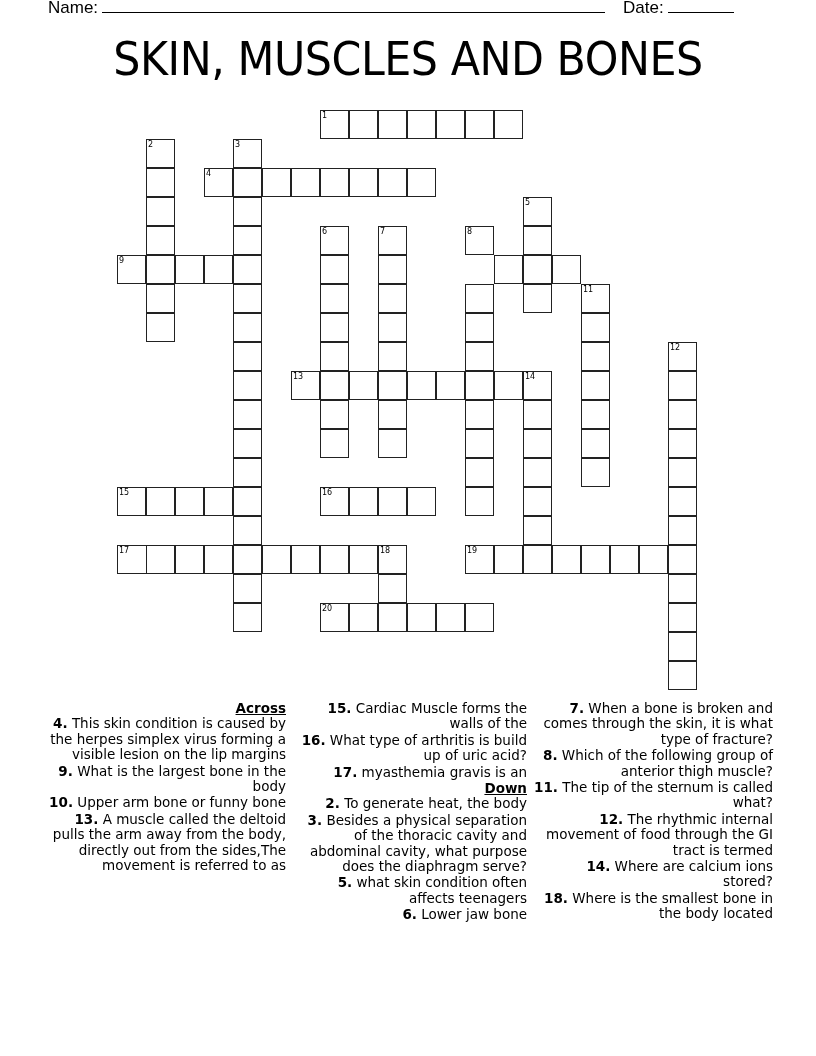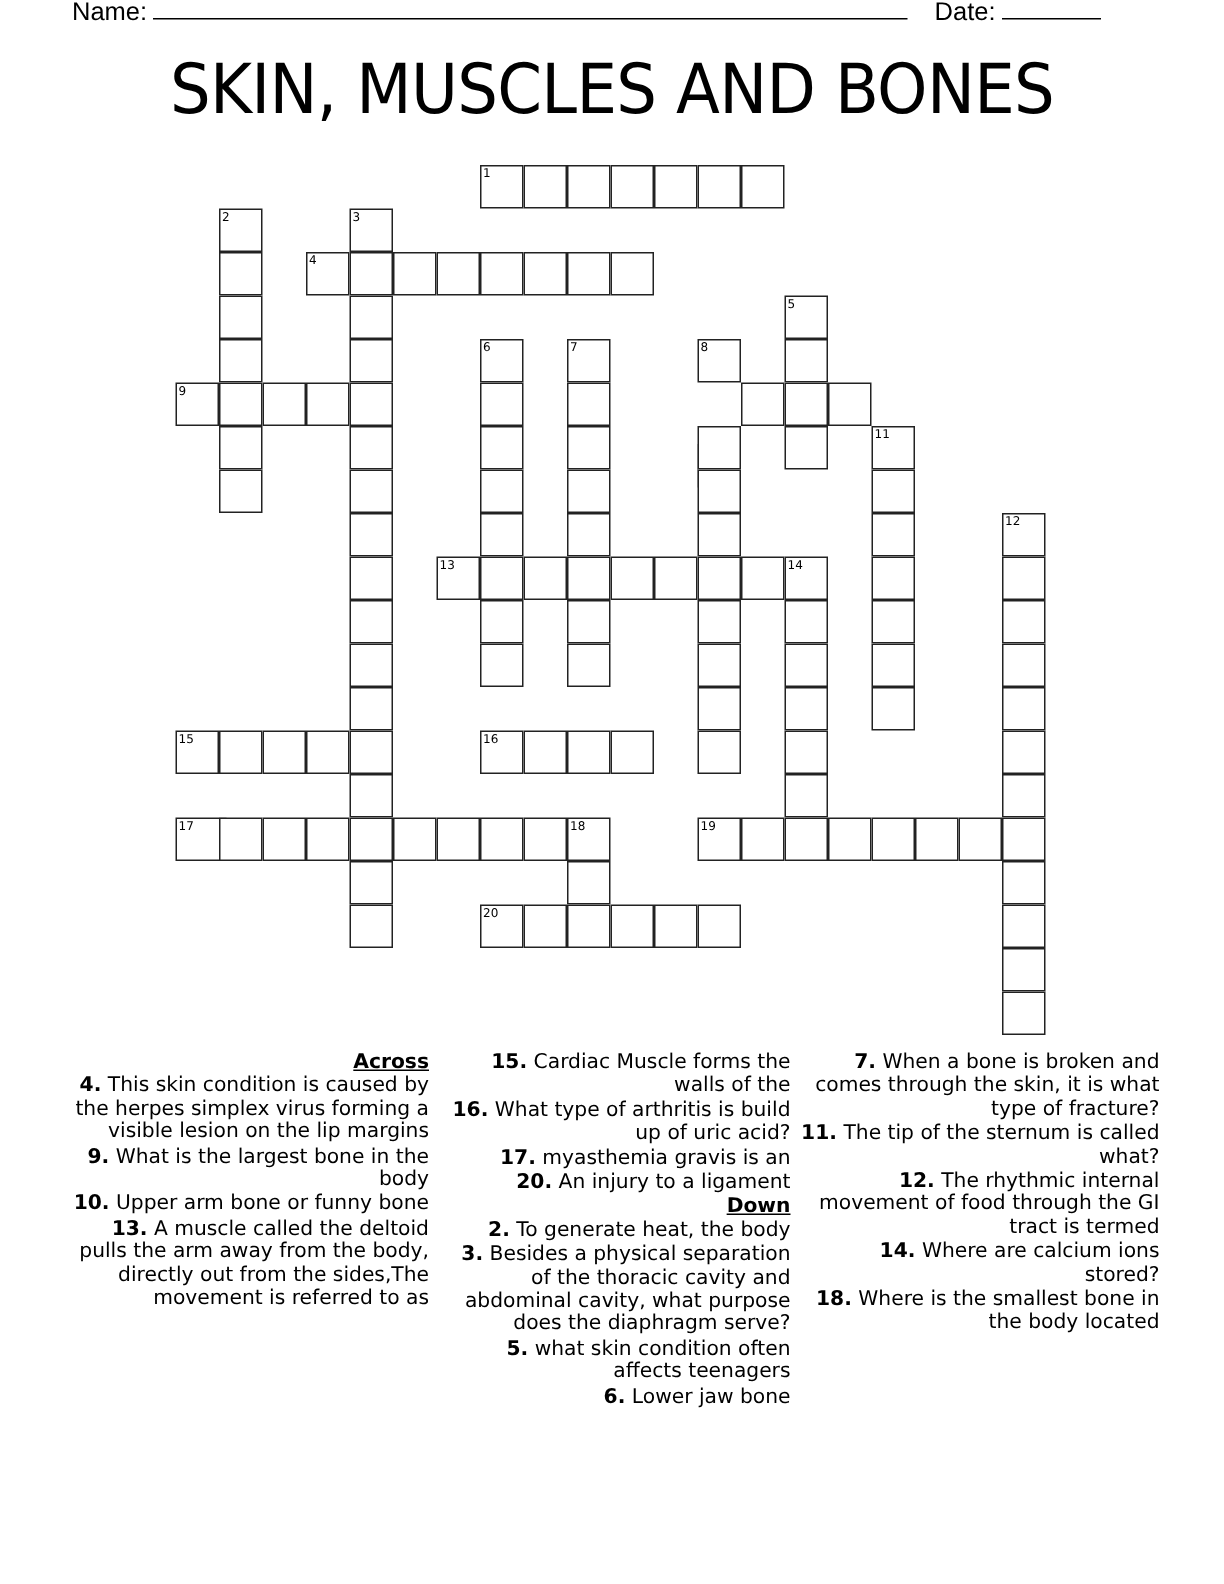--- a/index.html
+++ b/index.html
@@ -211,27 +211,27 @@
   <div class="clue"><b>4.</b> <span>This skin condition is caused by the herpes simplex virus forming a visible lesion on the lip margins</span></div>
   <div class="clue"><b>9.</b> <span>What is the largest bone in the body</span></div>
   <div class="clue"><b>10.</b> <span>Upper arm bone or funny bone</span></div>
   <div class="clue"><b>13.</b> <span>A muscle called the deltoid pulls the arm away from the body, directly out from the sides,The movement is referred to as</span></div>
 </div>
 
 <div class="clues col2">
   <div class="clue"><b>15.</b> <span>Cardiac Muscle forms the walls of the</span></div>
   <div class="clue"><b>16.</b> <span>What type of arthritis is build up of uric acid?</span></div>
   <div class="clue"><b>17.</b> <span>myasthemia gravis is an</span></div>
-  <div class="clue"><b>20.</b> <span>An injury to a ligament</span></div>
   <div class="sect">Down</div>
   <div class="clue"><b>2.</b> <span>To generate heat, the body</span></div>
   <div class="clue"><b>3.</b> <span>Besides a physical separation of the thoracic cavity and abdominal cavity, what purpose does the diaphragm serve?</span></div>
   <div class="clue"><b>5.</b> <span>what skin condition often affects teenagers</span></div>
   <div class="clue"><b>6.</b> <span>Lower jaw bone</span></div>
 </div>
 
 <div class="clues col3">
   <div class="clue"><b>7.</b> <span>When a bone is broken and comes through the skin, it is what type of fracture?</span></div>
+  <div class="clue"><b>8.</b> <span>Which of the following group of anterior thigh muscle?</span></div>
   <div class="clue"><b>11.</b> <span>The tip of the sternum is called what?</span></div>
   <div class="clue"><b>12.</b> <span>The rhythmic internal movement of food through the GI tract is termed</span></div>
   <div class="clue"><b>14.</b> <span>Where are calcium ions stored?</span></div>
   <div class="clue"><b>18.</b> <span>Where is the smallest bone in the body located</span></div>
 </div>
 
 </body></html>

